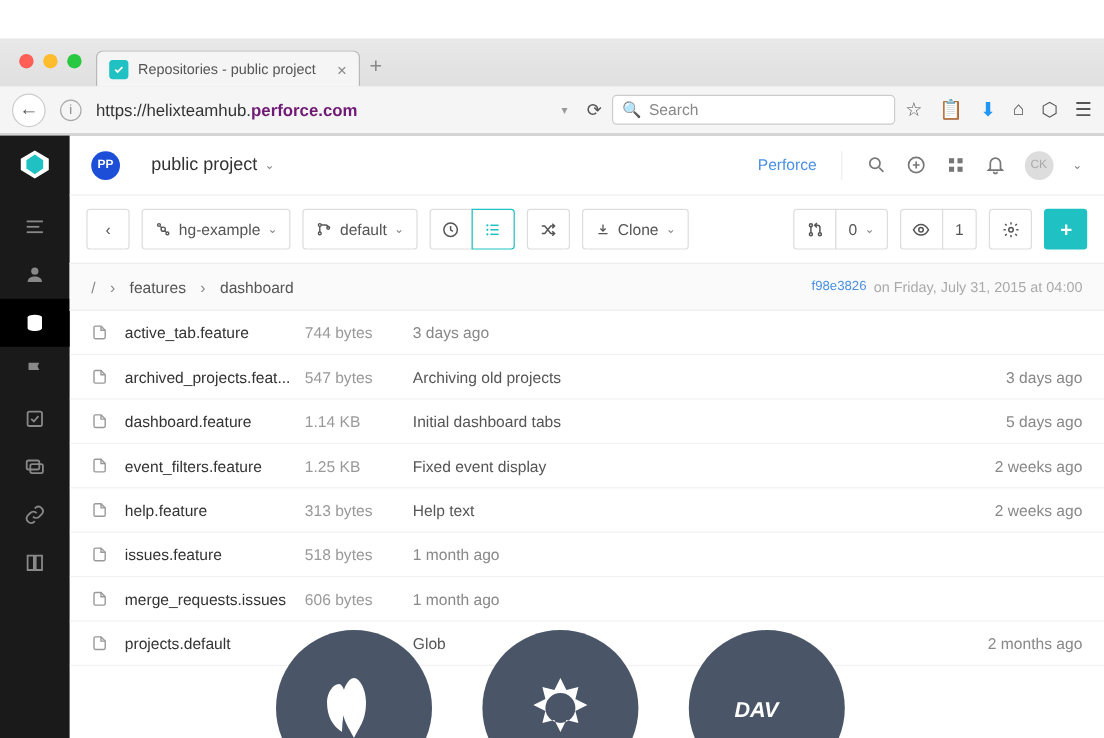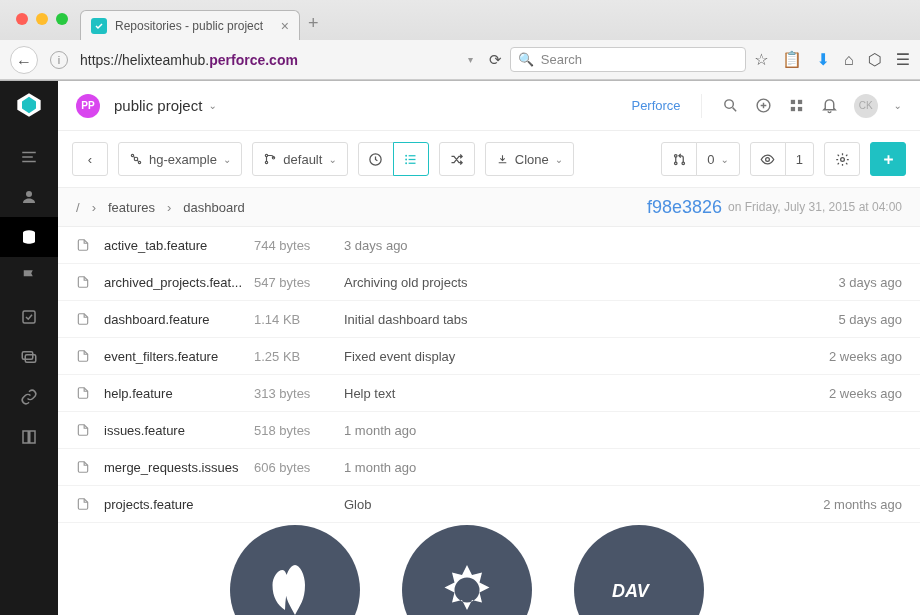--- a/index.html
+++ b/index.html
@@ -1,20 +1,20 @@
 <!DOCTYPE html>
 <html><head>
 <meta charset="utf-8">
 <style>
 * { margin: 0; padding: 0; box-sizing: border-box; font-family: -apple-system, BlinkMacSystemFont, "Segoe UI", Helvetica, Arial, sans-serif; }
 body { width: 920px; height: 615px; background: #fff; overflow: hidden; }
 
 
 .browser-chrome { background: linear-gradient(#e8e8e8, #d8d8d8); border-bottom: 1px solid #b8b8b8; }
-.tab-bar { height: 40px; display: flex; align-items: flex-end; padding: 8px 0 0 12px; }
+.tab-bar { height: 40px; display: flex; align-items: flex-end; padding: 8px 0 0 12px; margin-top: 32px; }
 .traffic-lights { display: flex; gap: 8px; padding: 0 12px 10px 4px; align-self: center; }
 .traffic-light { width: 12px; height: 12px; border-radius: 50%; }
 .tl-red { background: #ff5f57; }
 .tl-yellow { background: #ffbd2e; }
 .tl-green { background: #28c940; }
 .tab { background: #f5f5f5; border: 1px solid #b8b8b8; border-bottom: none; border-radius: 6px 6px 0 0; height: 30px; display: flex; align-items: center; padding: 0 10px; gap: 8px; font-size: 12px; color: #555; min-width: 220px; }
 .tab-favicon { width: 16px; height: 16px; display: flex; align-items: center; justify-content: center; background: #1fc1c3; border-radius: 3px; }
 .tab-favicon svg { width: 10px; height: 10px; fill: #fff; }
 .tab-close { margin-left: auto; color: #888; font-size: 14px; }
 .tab-add { margin-left: 8px; color: #888; font-size: 18px; padding-bottom: 6px; }
@@ -31,21 +31,21 @@
 
 .app { display: flex; height: 535px; }
 .sidebar { width: 58px; background: #1a1a1a; display: flex; flex-direction: column; align-items: center; padding-top: 10px; }
 .sidebar-logo { width: 28px; height: 28px; margin-bottom: 18px; display: flex; align-items: center; justify-content: center; }
 .sidebar-item { width: 58px; height: 40px; display: flex; align-items: center; justify-content: center; color: #888; cursor: pointer; }
 .sidebar-item.active { background: #000; color: #fff; }
 .sidebar-item svg { width: 18px; height: 18px; }
 
 .main { flex: 1; display: flex; flex-direction: column; }
 .topbar { height: 50px; display: flex; align-items: center; padding: 0 18px; border-bottom: 1px solid #eee; }
-.project-badge { width: 24px; height: 24px; border-radius: 50%; background: #d946ef; color: #fff; font-size: 10px; font-weight: 600; display: flex; align-items: center; justify-content: center; margin-right: 14px; }
+.project-badge { width: 24px; height: 24px; border-radius: 50%; background: #1d4ed8; color: #fff; font-size: 10px; font-weight: 600; display: flex; align-items: center; justify-content: center; margin-right: 26px; }
 .project-name { font-size: 15px; color: #333; display: flex; align-items: center; gap: 6px; }
 .topbar-spacer { flex: 1; }
 .topbar-link { color: #4a90e2; font-size: 13px; margin-right: 20px; }
 .topbar-actions { display: flex; align-items: center; gap: 16px; color: #777; padding-left: 20px; border-left: 1px solid #eee; }
 .topbar-actions svg { width: 17px; height: 17px; }
 .avatar { width: 24px; height: 24px; border-radius: 50%; background: #ddd; color: #aaa; font-size: 10px; display: flex; align-items: center; justify-content: center; }
 
 .toolbar { height: 56px; display: flex; align-items: center; padding: 0 14px; gap: 10px; }
 .btn { height: 34px; border: 1px solid #ddd; border-radius: 3px; background: #fff; display: flex; align-items: center; padding: 0 10px; font-size: 13px; color: #555; gap: 6px; cursor: pointer; }
 .btn.icon-only { padding: 0; width: 36px; justify-content: center; }
@@ -55,21 +55,21 @@
 .btn-group .btn { border-radius: 0; margin-left: -1px; }
 .btn-group .btn:first-child { border-radius: 3px 0 0 3px; margin-left: 0; }
 .btn-group .btn:last-child { border-radius: 0 3px 3px 0; }
 .toolbar-spacer { flex: 1; }
 .chev { font-size: 10px; color: #888; }
 
 .breadcrumb { height: 40px; display: flex; align-items: center; padding: 0 18px; font-size: 13px; background: #fafafa; border-top: 1px solid #eee; border-bottom: 1px solid #eee; }
 .breadcrumb-path { color: #888; display: flex; gap: 12px; align-items: center; }
 .breadcrumb-path .seg { color: #555; }
 .breadcrumb-spacer { flex: 1; }
-.commit-hash { color: #4a90e2; font-size: 18px; margin-right: 6px; }
+.commit-hash { color: #4a90e2; font-size: 11px; margin-right: 6px; }
 .commit-date { color: #aaa; font-size: 12px; text-align: right; }
 
 .file-list { flex: 1; overflow: hidden; }
 .file-row { height: 37px; display: flex; align-items: center; padding: 0 18px; border-bottom: 1px solid #f2f2f2; font-size: 13px; }
 .file-icon { width: 16px; margin-right: 12px; color: #999; }
 .file-name { width: 150px; color: #333; overflow: hidden; text-overflow: ellipsis; white-space: nowrap; }
 .file-size { width: 90px; color: #999; }
 .file-msg { flex: 1; color: #555; }
 .file-date { color: #888; text-align: right; }
 
@@ -407,21 +407,21 @@
           <span class="file-size">606 bytes</span>
           <span class="file-date">1 month ago</span>
         </div>
         <div class="file-row">
           <span class="file-icon">
             <svg width="14" height="14" viewBox="0 0 24 24" fill="none" stroke="currentColor" stroke-width="2">
               <path d="M14 3H6a2 2 0 00-2 2v14a2 2 0 002 2h12a2 2 0 002-2V9l-6-6z"></path>
               <path d="M14 3v6h6"></path>
             </svg>
           </span>
-          <span class="file-name">projects.feature</span>
+          <span class="file-name">projects.default</span>
           <span class="file-size"></span>
           <span class="file-msg">Glob</span>
           <span class="file-date">2 months ago</span>
         </div>
       </div>
   </div>
 </div>
 
 <div class="overlay-circles">
   <div class="circle">

